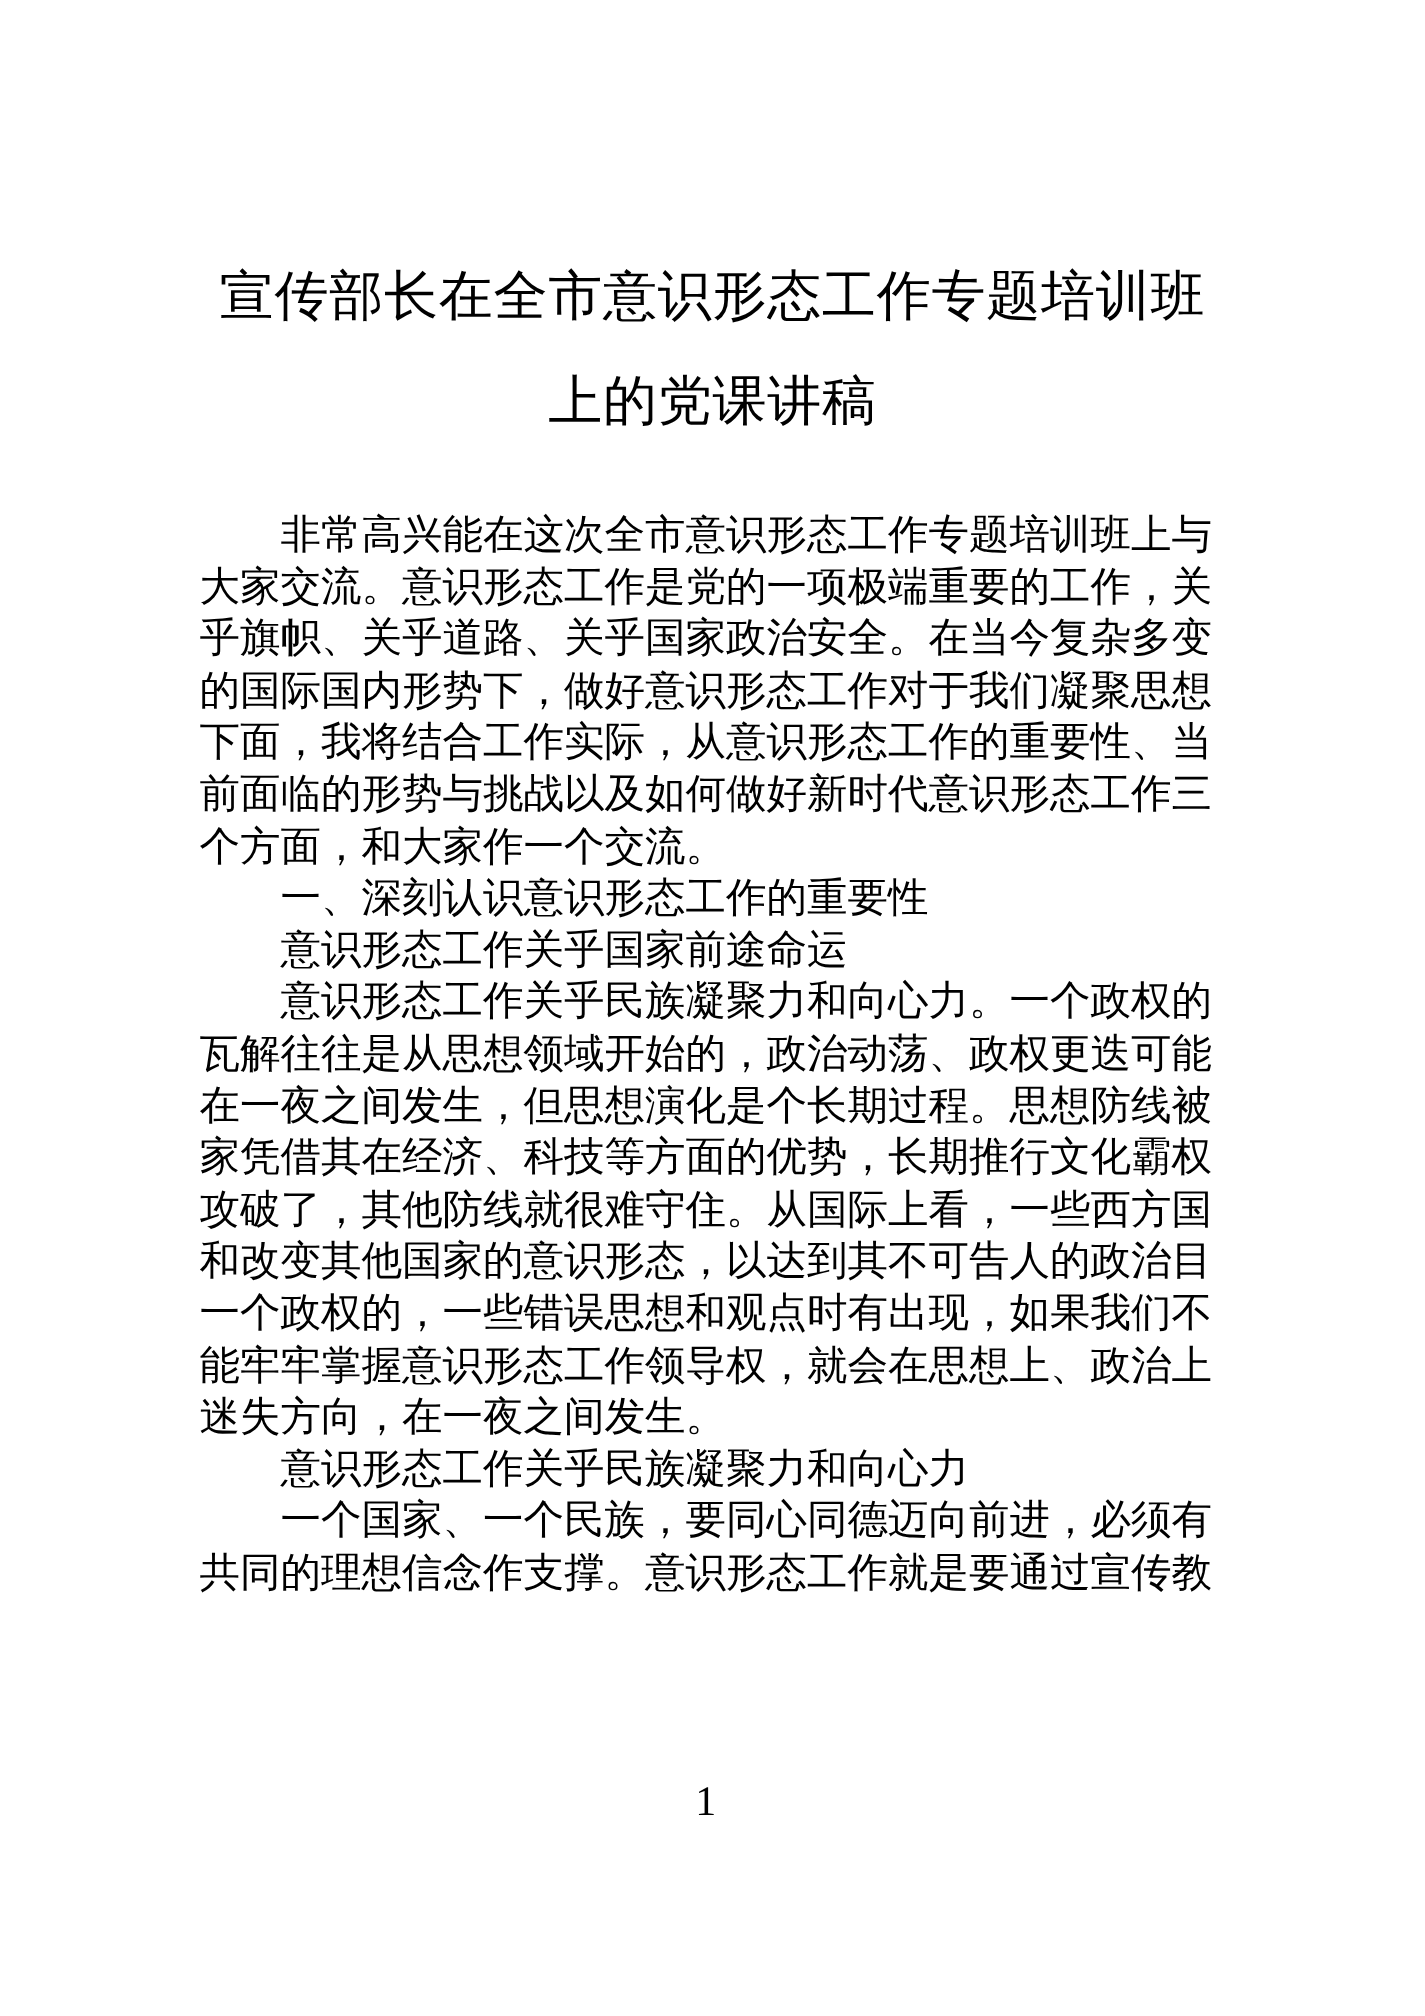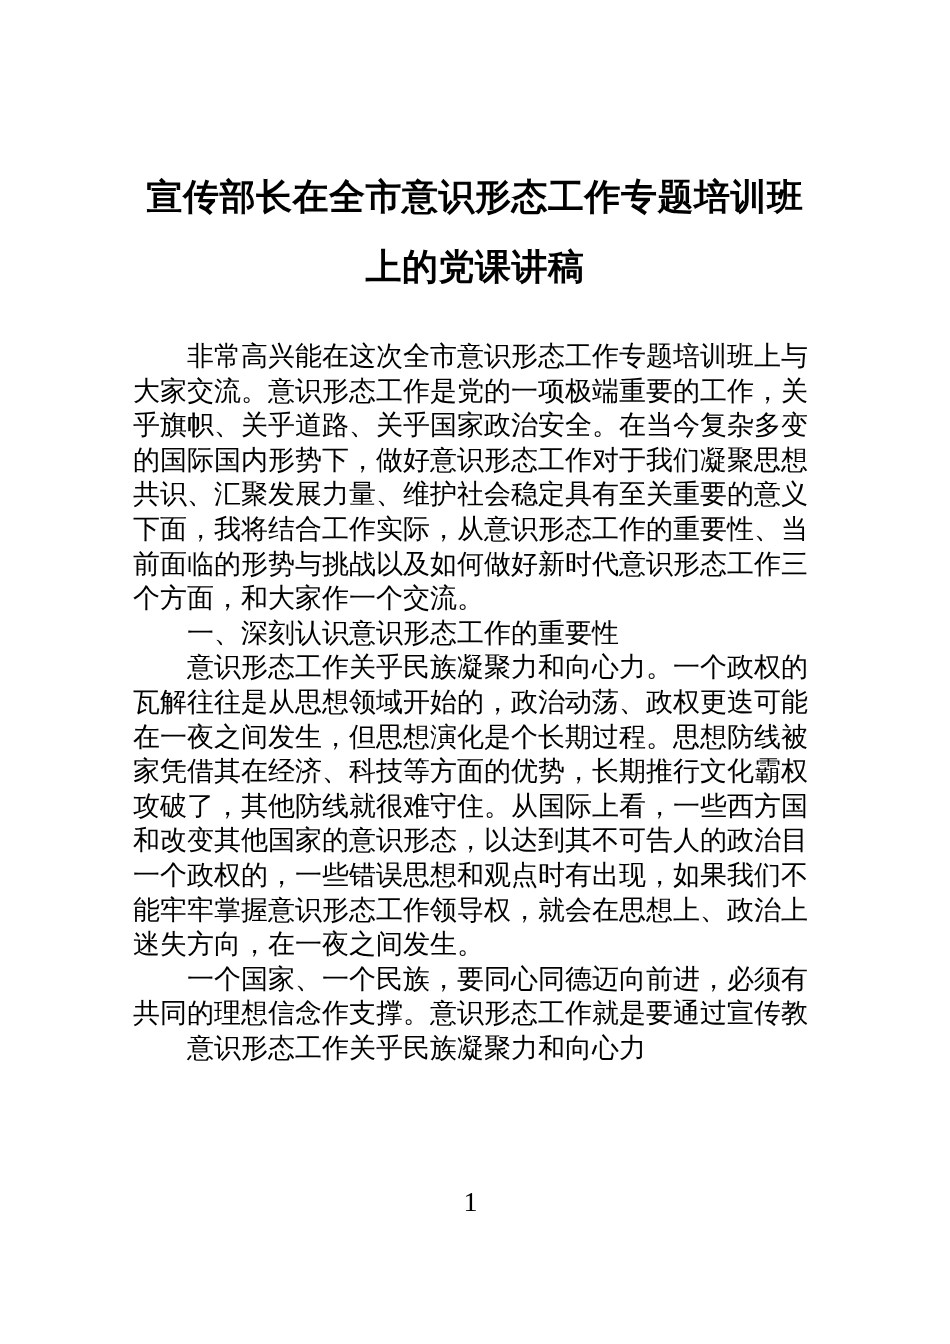--- a/index.html
+++ b/index.html
@@ -12,21 +12,21 @@
     color: #000000;
     font-family: "Liberation Sans", "DejaVu Sans", sans-serif;
   }
   .title {
     position: absolute;
     top: 162px;
     left: 0;
     width: 950px;
     text-align: center;
     font-size: 36px;
-    font-weight: 700;
+    font-weight: 400;
     line-height: 70px;
     letter-spacing: 0.5px;
   }
   .doc-body {
     position: absolute;
     top: 339px;
     left: 133px;
     width: 675px;
     font-size: 27px;
     line-height: 34.6px;
@@ -60,47 +60,49 @@
   <div>上的党课讲稿</div>
 </div>
 
 <div class="doc-body">
 
   <div>
     <div class="line indent fill">非常高兴能在这次全市意识形态工作专题培训班上与</div>
     <div class="line fill">大家交流。意识形态工作是党的一项极端重要的工作，关</div>
     <div class="line fill">乎旗帜、关乎道路、关乎国家政治安全。在当今复杂多变</div>
     <div class="line fill">的国际国内形势下，做好意识形态工作对于我们凝聚思想</div>
-    <div class="line fill">共识、汇聚发展力量、维护社会稳定具有至关重要的意义</div>
     <div class="line fill">下面，我将结合工作实际，从意识形态工作的重要性、当</div>
     <div class="line fill">前面临的形势与挑战以及如何做好新时代意识形态工作三</div>
     <div class="line">个方面，和大家作一个交流。</div>
   </div>
 
   <div>
     <div class="line indent">一、深刻认识意识形态工作的重要性</div>
   </div>
 
+  <div>
+    <div class="line indent">意识形态工作关乎国家前途命运</div>
+  </div>
 
   <div>
     <div class="line indent fill">意识形态工作关乎民族凝聚力和向心力。一个政权的</div>
     <div class="line fill">瓦解往往是从思想领域开始的，政治动荡、政权更迭可能</div>
     <div class="line fill">在一夜之间发生，但思想演化是个长期过程。思想防线被</div>
     <div class="line fill">家凭借其在经济、科技等方面的优势，长期推行文化霸权</div>
     <div class="line fill">攻破了，其他防线就很难守住。从国际上看，一些西方国</div>
     <div class="line fill">和改变其他国家的意识形态，以达到其不可告人的政治目</div>
     <div class="line fill">一个政权的，一些错误思想和观点时有出现，如果我们不</div>
     <div class="line fill">能牢牢掌握意识形态工作领导权，就会在思想上、政治上</div>
     <div class="line">迷失方向，在一夜之间发生。</div>
   </div>
 
   <div>
-    <div class="line indent fill">一个国家、一个民族，要同心同德迈向前进，必须有</div>
-    <div class="line fill">共同的理想信念作支撑。意识形态工作就是要通过宣传教</div>
+    <div class="line indent">意识形态工作关乎民族凝聚力和向心力</div>
   </div>
 
   <div>
-    <div class="line indent">意识形态工作关乎民族凝聚力和向心力</div>
+    <div class="line indent fill">一个国家、一个民族，要同心同德迈向前进，必须有</div>
+    <div class="line fill">共同的理想信念作支撑。意识形态工作就是要通过宣传教</div>
   </div>
 
 </div>
 
 <div class="page-number">1</div>
 
 </body></html>

